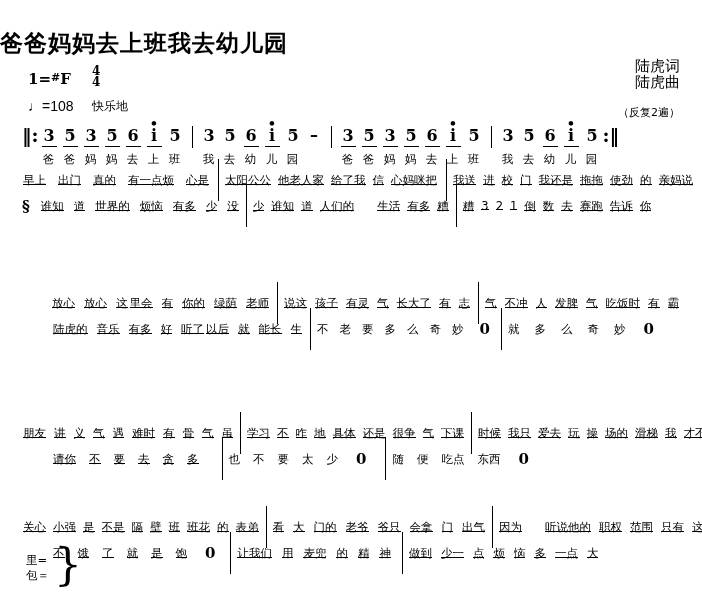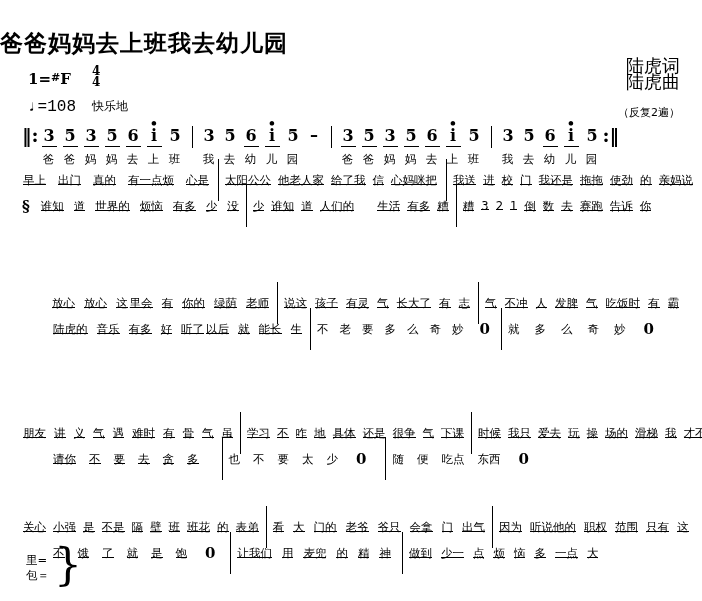--- a/index.html
+++ b/index.html
@@ -41,21 +41,21 @@
     text-align: center;
     font-family: "DejaVu Sans", sans-serif;
     font-size: 12px;
   }
   .credits {
     position: absolute;
     top: 58px;
     right: 22px;
     text-align: right;
     font-family: "DejaVu Sans", sans-serif;
-    font-size: 18px;
+    font-size: 15px;
     line-height: 16px;
   }
   .repeat-note {
     position: absolute;
     top: 105px;
     right: 22px;
     font-family: "DejaVu Sans", sans-serif;
     font-size: 11px;
   }
   .keysig {
@@ -79,22 +79,22 @@
     font-weight: bold;
     line-height: 11px;
     text-align: center;
   }
   .meter .num { display: block; }
   .meter .den { display: block; border-top: 0px solid #000; }
   .tempo {
     position: absolute;
     top: 98px;
     left: 28px;
-    font-family: Liberation Mono, monospace;
-    font-size: 16px;
+    font-family: Liberation Sans, sans-serif;
+    font-size: 14px;
   }
   .mood {
     position: absolute;
     top: 98px;
     left: 92px;
     font-family: "DejaVu Sans", sans-serif;
     font-size: 12px;
   }
   .barline {
     width: 1px;
@@ -533,21 +533,21 @@
       <span class="cell ul">看</span>
       <span class="cell ul" style="margin-left:7px">大</span>
       <span class="cell ul" style="margin-left:7px">门的</span>
       <span class="cell ul" style="margin-left:7px">老爷</span>
       <span class="cell ul" style="margin-left:7px">爷只</span>
       <span class="cell ul" style="margin-left:7px">会拿</span>
       <span class="cell ul" style="margin-left:7px">门</span>
       <span class="cell ul" style="margin-left:7px">出气</span>
       <span class="vbar" style="margin-left:6px"></span>
       <span class="cell ul">因为</span>
-      <span class="cell ul" style="margin-left:6px">听说他的</span>
+      <span class="cell ul" style="margin-left:21px">听说他的</span>
       <span class="cell ul" style="margin-left:6px">职权</span>
       <span class="cell ul" style="margin-left:6px">范围</span>
       <span class="cell ul" style="margin-left:6px">只有</span>
       <span class="cell ul" style="margin-left:6px">这</span>
     </div>
     <div class="vline">
       <span style="width:30px"></span>
       <span class="cell ul">不</span>
       <span class="cell ul" style="margin-left:11px">饿</span>
       <span class="cell ul" style="margin-left:11px">了</span>

